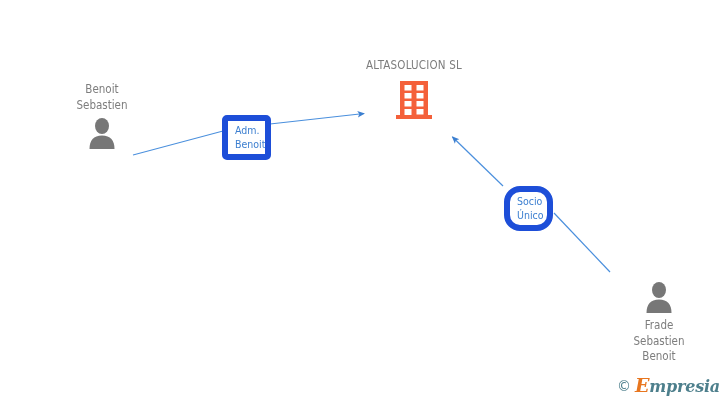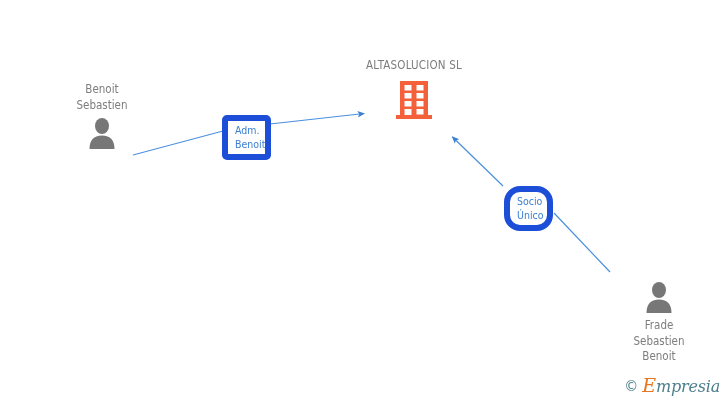--- a/index.html
+++ b/index.html
@@ -111,20 +111,21 @@
     font-family: "DejaVu Sans", sans-serif;
     line-height: 1;
   }
   .wm-text {
     font-size: 16px;
     color: #4d7f8c;
     font-family: "DejaVu Serif", serif;
     font-style: italic;
     line-height: 1;
     letter-spacing: -0.2px;
+    font-weight: bold;
   }
   .wm-e {
     color: #e8761f;
     font-size: 19px;
     font-family: "DejaVu Serif", serif;
     font-style: italic;
   }
 </style>
 </head>
 <body>

